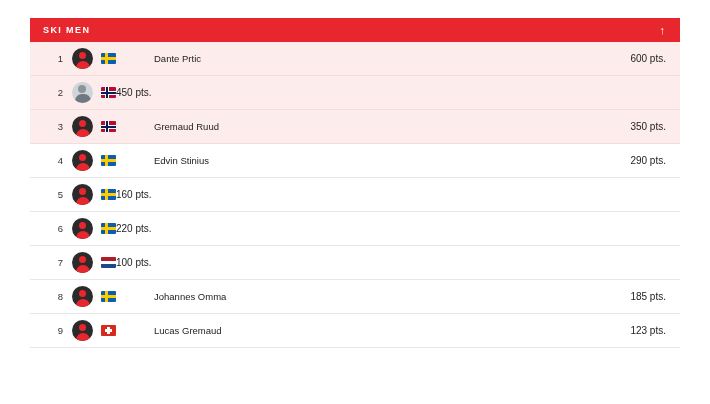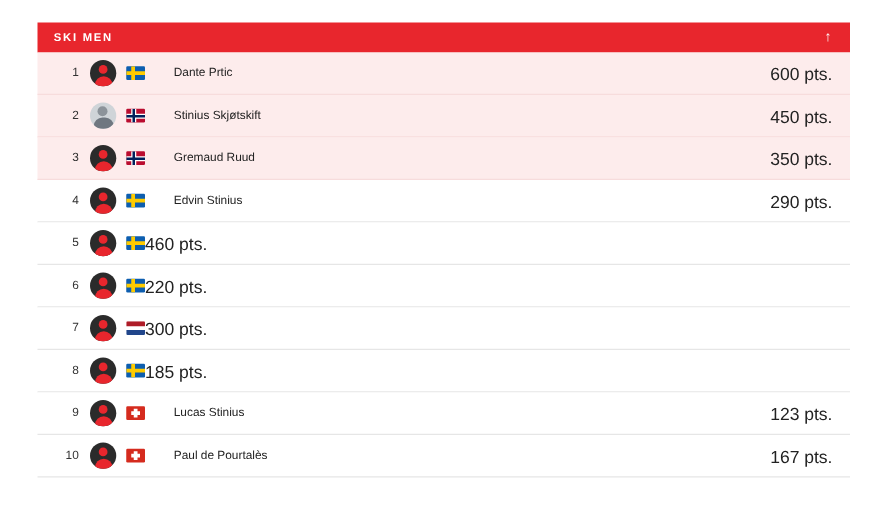--- a/index.html
+++ b/index.html
@@ -187,29 +187,29 @@
   .flag.ch .cv {
     position: absolute; left: 6px; top: 2px;
     width: 3px; height: 7px; background: #ffffff;
   }
   .flag.ch .chz {
     position: absolute; left: 4px; top: 4px;
     width: 7px; height: 3px; background: #ffffff;
   }
   .name {
     flex: 1 1 auto;
-    padding-left: 23px;
+    padding-left: 38px;
     font-size: 9.5px;
     color: #222222;
     white-space: nowrap;
     overflow: hidden;
     text-overflow: ellipsis;
   }
   .points {
-    font-size: 14px;
+    font-size: 10px;
     color: #222222;
     text-align: right;
     white-space: nowrap;
   }
 </style>
 </head>
 <body>
 
 <div class="page">
   <div class="panel">
@@ -235,21 +235,20 @@
           <div class="avatar photo">
             <span class="head"></span>
             <span class="body"></span>
           </div>
           <div class="flag no">
             <span class="nv"></span>
             <span class="nh"></span>
             <span class="nv2"></span>
             <span class="nh2"></span>
           </div>
-          <div class="name">Stinius Skjøtskift</div>
           <div class="points">450 pts.</div>
         </div>
         <div class="row highlight">
           <div class="rank">3</div>
           <div class="avatar">
             <span class="head"></span>
             <span class="body"></span>
           </div>
           <div class="flag no">
             <span class="nv"></span>
@@ -270,74 +269,62 @@
           <div class="name">Edvin Stinius</div>
           <div class="points">290 pts.</div>
         </div>
         <div class="row">
           <div class="rank">5</div>
           <div class="avatar">
             <span class="head"></span>
             <span class="body"></span>
           </div>
           <div class="flag se"></div>
-          <div class="points">460 pts.</div>
+          <div class="points">160 pts.</div>
         </div>
         <div class="row">
           <div class="rank">6</div>
           <div class="avatar">
             <span class="head"></span>
             <span class="body"></span>
           </div>
           <div class="flag se"></div>
           <div class="points">220 pts.</div>
         </div>
         <div class="row">
           <div class="rank">7</div>
           <div class="avatar">
             <span class="head"></span>
             <span class="body"></span>
           </div>
           <div class="flag nl">
             <span class="s1"></span>
             <span class="s2"></span>
           </div>
-          <div class="points">300 pts.</div>
+          <div class="points">100 pts.</div>
         </div>
         <div class="row">
           <div class="rank">8</div>
           <div class="avatar">
             <span class="head"></span>
             <span class="body"></span>
           </div>
           <div class="flag se"></div>
+          <div class="name">Johannes Omma</div>
           <div class="points">185 pts.</div>
         </div>
         <div class="row">
           <div class="rank">9</div>
           <div class="avatar">
             <span class="head"></span>
             <span class="body"></span>
           </div>
           <div class="flag ch">
             <span class="cv"></span>
             <span class="chz"></span>
           </div>
-          <div class="name">Lucas Stinius</div>
+          <div class="name">Lucas Gremaud</div>
           <div class="points">123 pts.</div>
-        </div>
-        <div class="row">
-          <div class="rank">10</div>
-          <div class="avatar">
-            <span class="head"></span>
-            <span class="body"></span>
-          </div>
-          <div class="flag ch">
-            <span class="cv"></span>
-            <span class="chz"></span>
-          </div>
-          <div class="name">Paul de Pourtalès</div>
-          <div class="points">167 pts.</div>
         </div>
       </div>
 
   </div>
 </div>
 
 </body></html>

